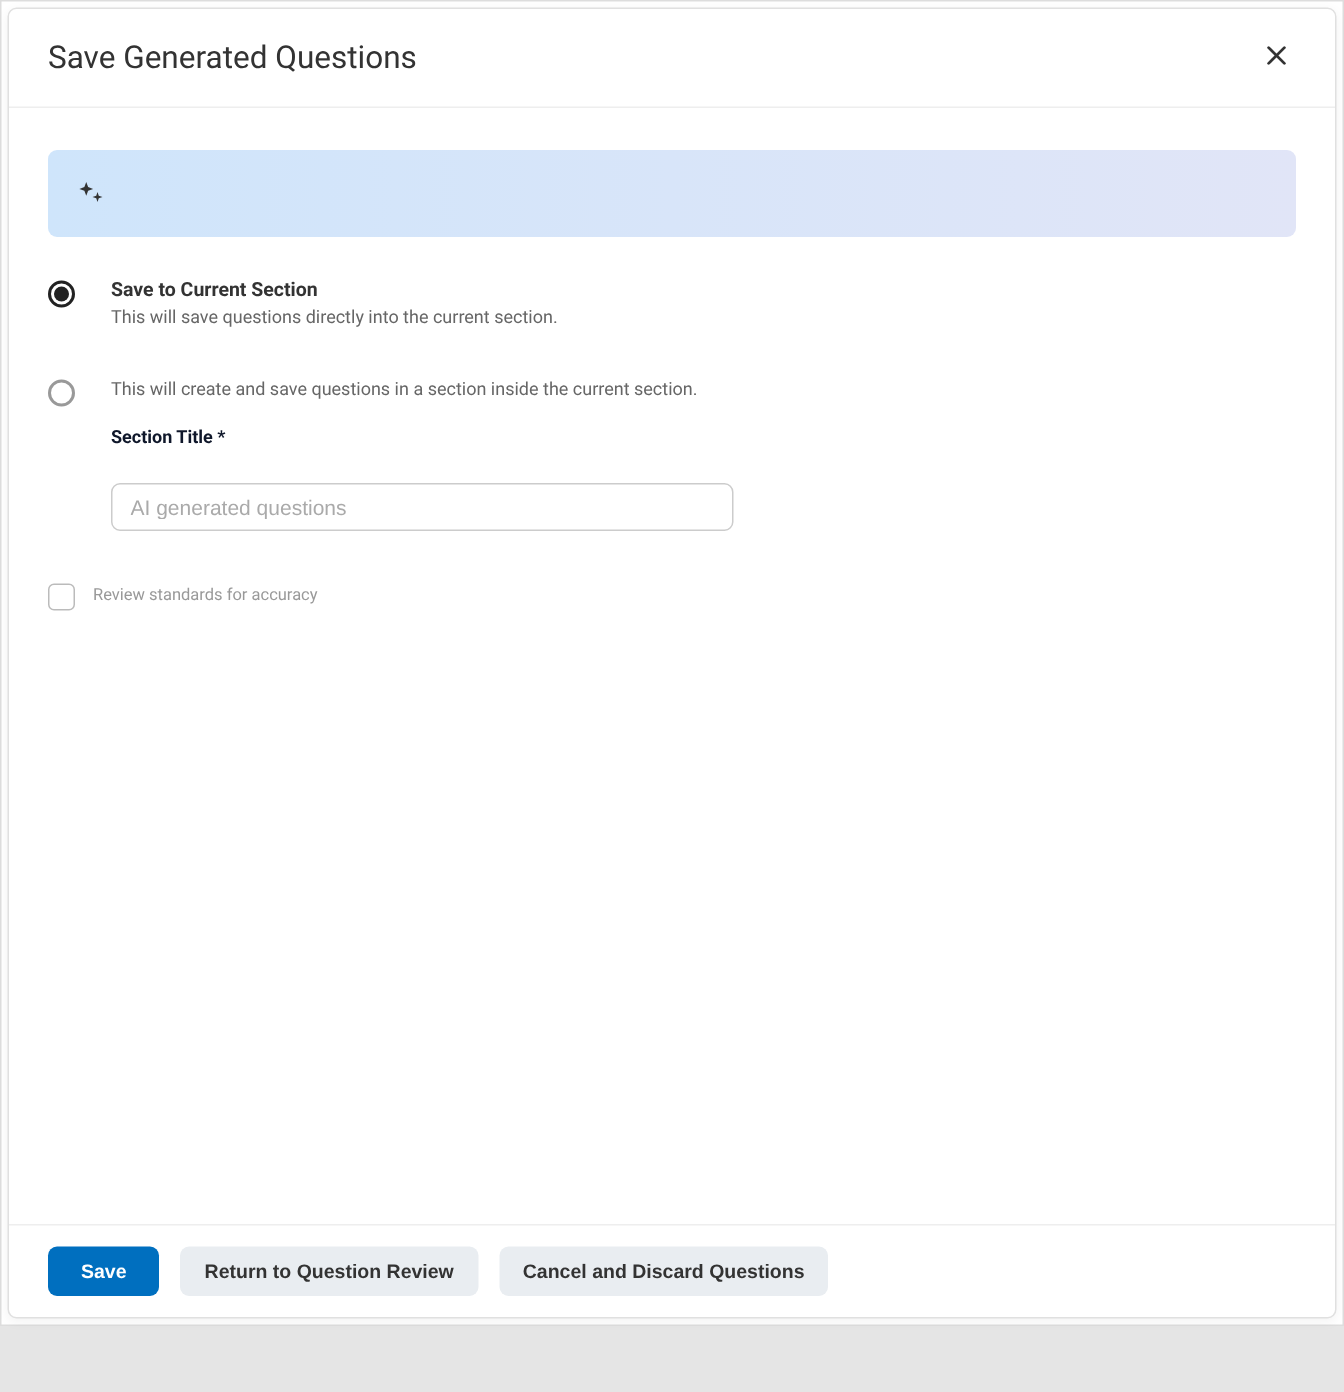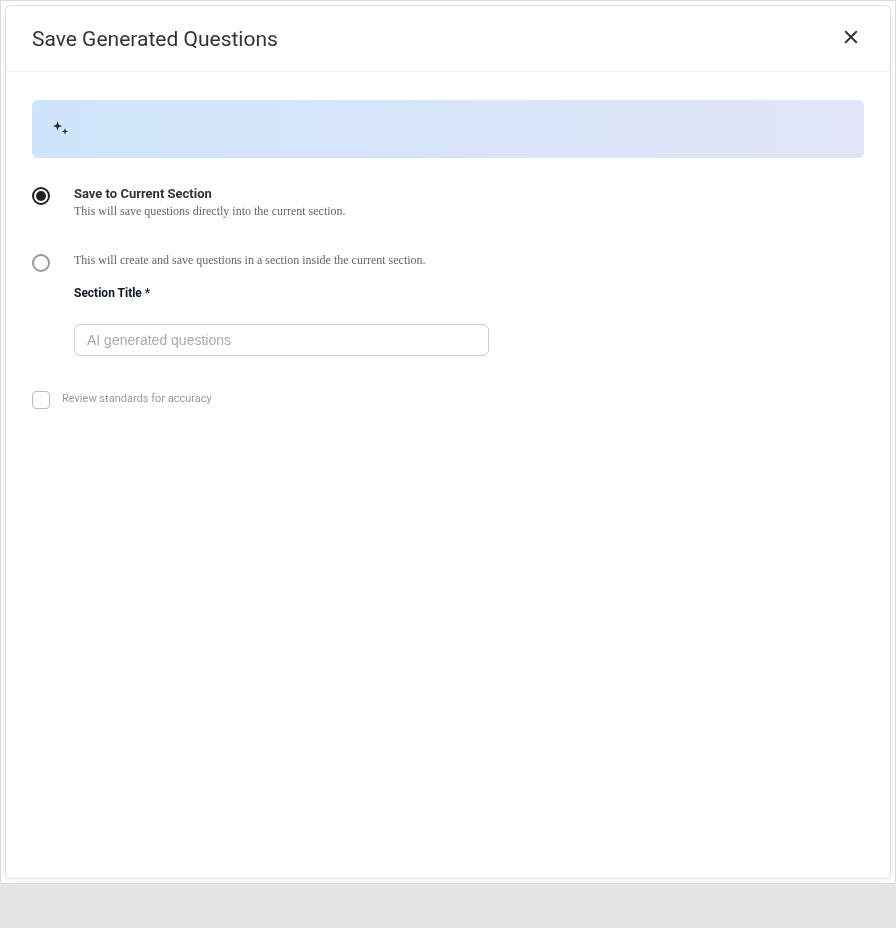--- a/index.html
+++ b/index.html
@@ -122,21 +122,20 @@
     }
     .radio-label {
       font-size: 13px;
       font-weight: 700;
       color: #333;
       margin-bottom: 3px;
     }
     .radio-desc {
       font-size: 12px;
       color: #666;
-      font-family: Liberation Serif, serif;
     }
     .field-group {
       margin-top: 18px;
     }
     .field-label {
       font-size: 12px;
       font-weight: 700;
       color: #0f172a;
       display: block;
       margin-bottom: 24px;
@@ -254,14 +253,19 @@
       </div>
 
       <div class="checkbox-row">
         <div class="checkbox-box"></div>
         <div class="checkbox-content">
           <div class="checkbox-sub">Review standards for accuracy</div>
         </div>
       </div>
     </div>
 
+    <div class="dialog-footer">
+      <button class="btn btn-primary">Save</button>
+      <button class="btn btn-secondary">Return to Question Review</button>
+      <button class="btn btn-secondary">Cancel and Discard Questions</button>
+    </div>
   </div>
 </div>
 
 </body></html>

